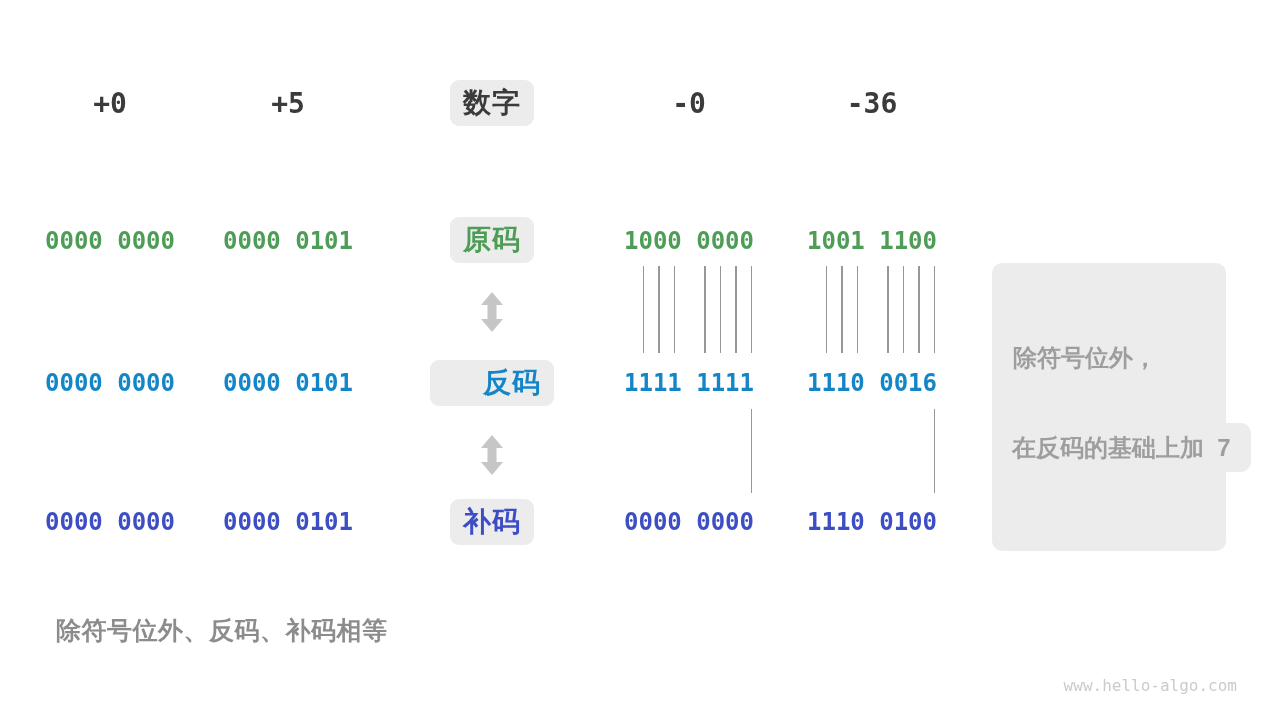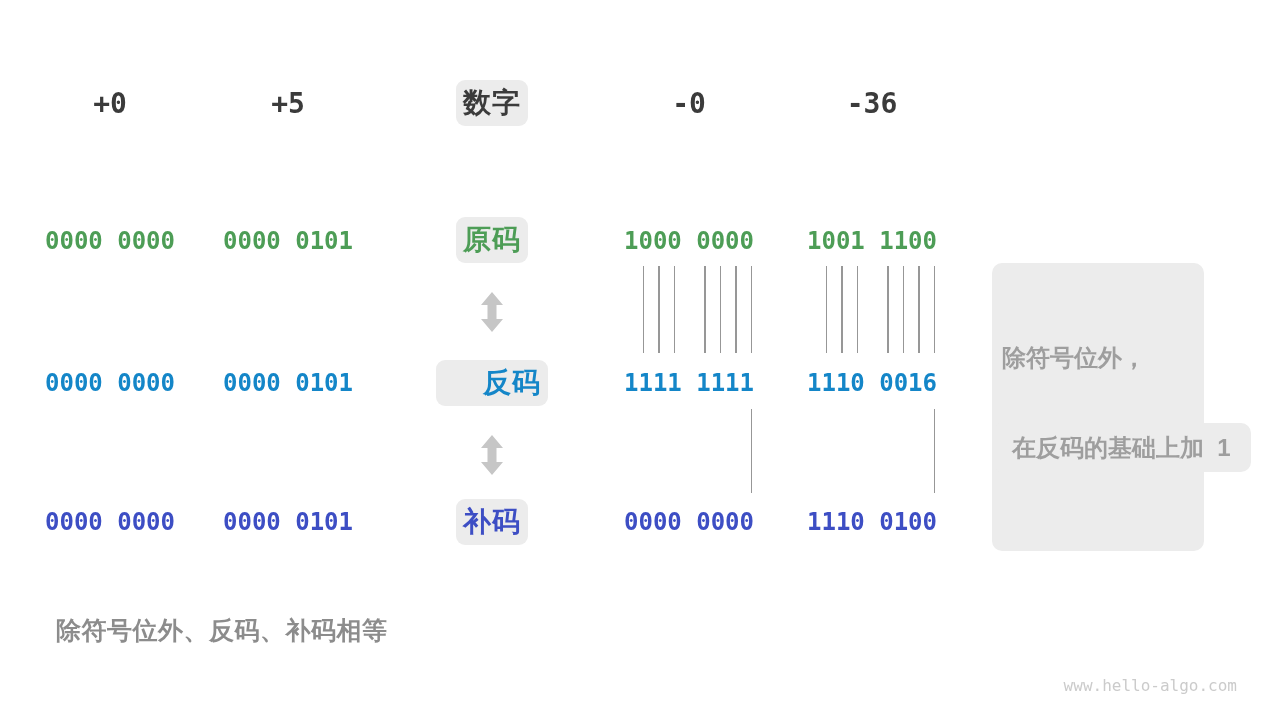--- a/index.html
+++ b/index.html
@@ -35,21 +35,21 @@
     font-weight: bold;
     font-size: 24px;
     letter-spacing: 0px;
   }
   .green  { color: var(--green); }
   .blue   { color: var(--blue); }
   .indigo { color: var(--indigo); }
   .badge {
     position: absolute;
     transform: translate(-50%, -50%);
-    width: 72px;
+    width: 84px;
     height: 46px;
     background: var(--badge-bg);
     border-radius: 9px;
     display: flex;
     align-items: center;
     justify-content: center;
     font-weight: bold;
     font-size: 28px;
     letter-spacing: 1px;
     white-space: pre;
@@ -58,21 +58,21 @@
   .arrow { position: absolute; transform: translate(-50%, -50%); }
   .tick { position: absolute; width: 1.5px; background: var(--tick); }
   .note {
     position: absolute;
     background: var(--badge-bg);
     border-radius: 10px;
     color: var(--note-text);
     font-weight: bold;
     font-size: 24px;
     line-height: 33px;
-    padding: 12px 10px;
+    padding: 12px 21px;
     white-space: pre;
   }
   .note.single { padding: 8px 20px; }
   .caption {
     position: absolute;
     transform: translateY(-50%);
     color: var(--caption);
     font-weight: bold;
     font-size: 25px;
     letter-spacing: 0.5px;
@@ -121,21 +121,21 @@
   <span class="ctr bin indigo" style="left:110px; top:522px;">0000 0000</span>
   <span class="ctr bin indigo" style="left:288px; top:522px;">0000 0101</span>
   <div class="badge indigo" style="left:492px; top:522px;">补码</div>
   <span class="ctr bin indigo" style="left:689px; top:522px;">0000 0000</span>
   <span class="ctr bin indigo" style="left:872px; top:522px;">1110 0100</span>
 
   <div class="note" style="left:992px; top:263px;">
     <span style="display:block;">除符号位外，</span>
     <span style="display:block;">对其余所有位取反</span>
   </div>
-  <div class="note single" style="left:992px; top:423px;">在反码的基础上加  1</div>
+  <div class="note single" style="left:992px; top:423px;">在反码的基础上加  7</div>
 
   <span class="caption" style="left:56px; top:630px;">除符号位外、反码、补码相等</span>
 
   <span class="watermark" style="right:43px; top:685px;">www.hello-algo.com</span>
 
 <div class="tick" style="left: 642.7px; top: 266px; height: 87px;"></div>
     <div class="tick" style="left: 658.1px; top: 266px; height: 87px;"></div>
     <div class="tick" style="left: 673.5px; top: 266px; height: 87px;"></div>
     <div class="tick" style="left: 704.4px; top: 266px; height: 87px;"></div>
     <div class="tick" style="left: 719.9px; top: 266px; height: 87px;"></div>

